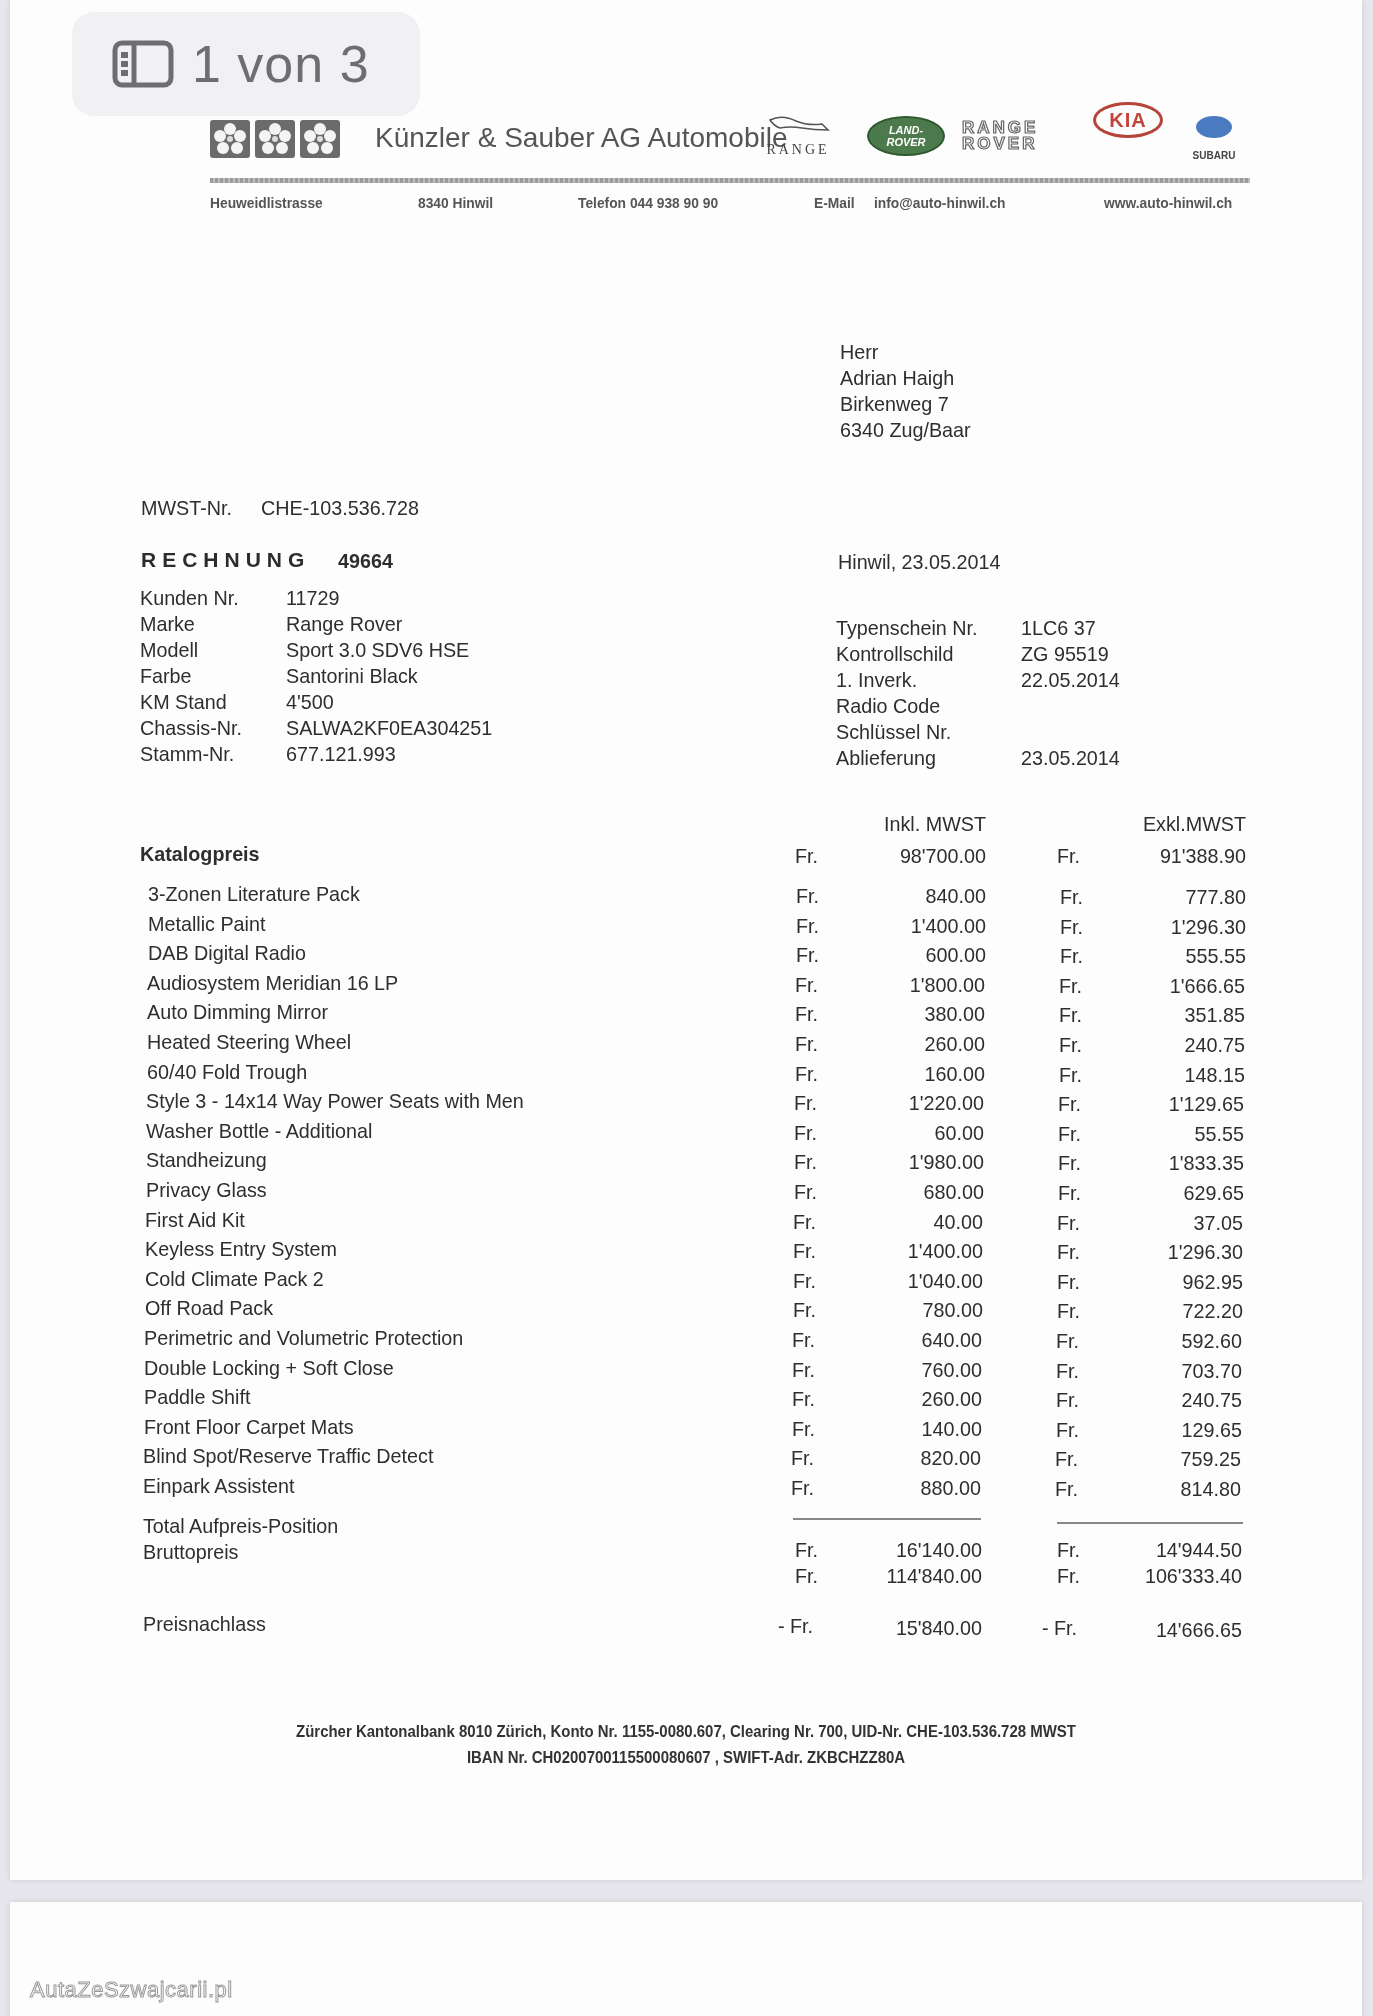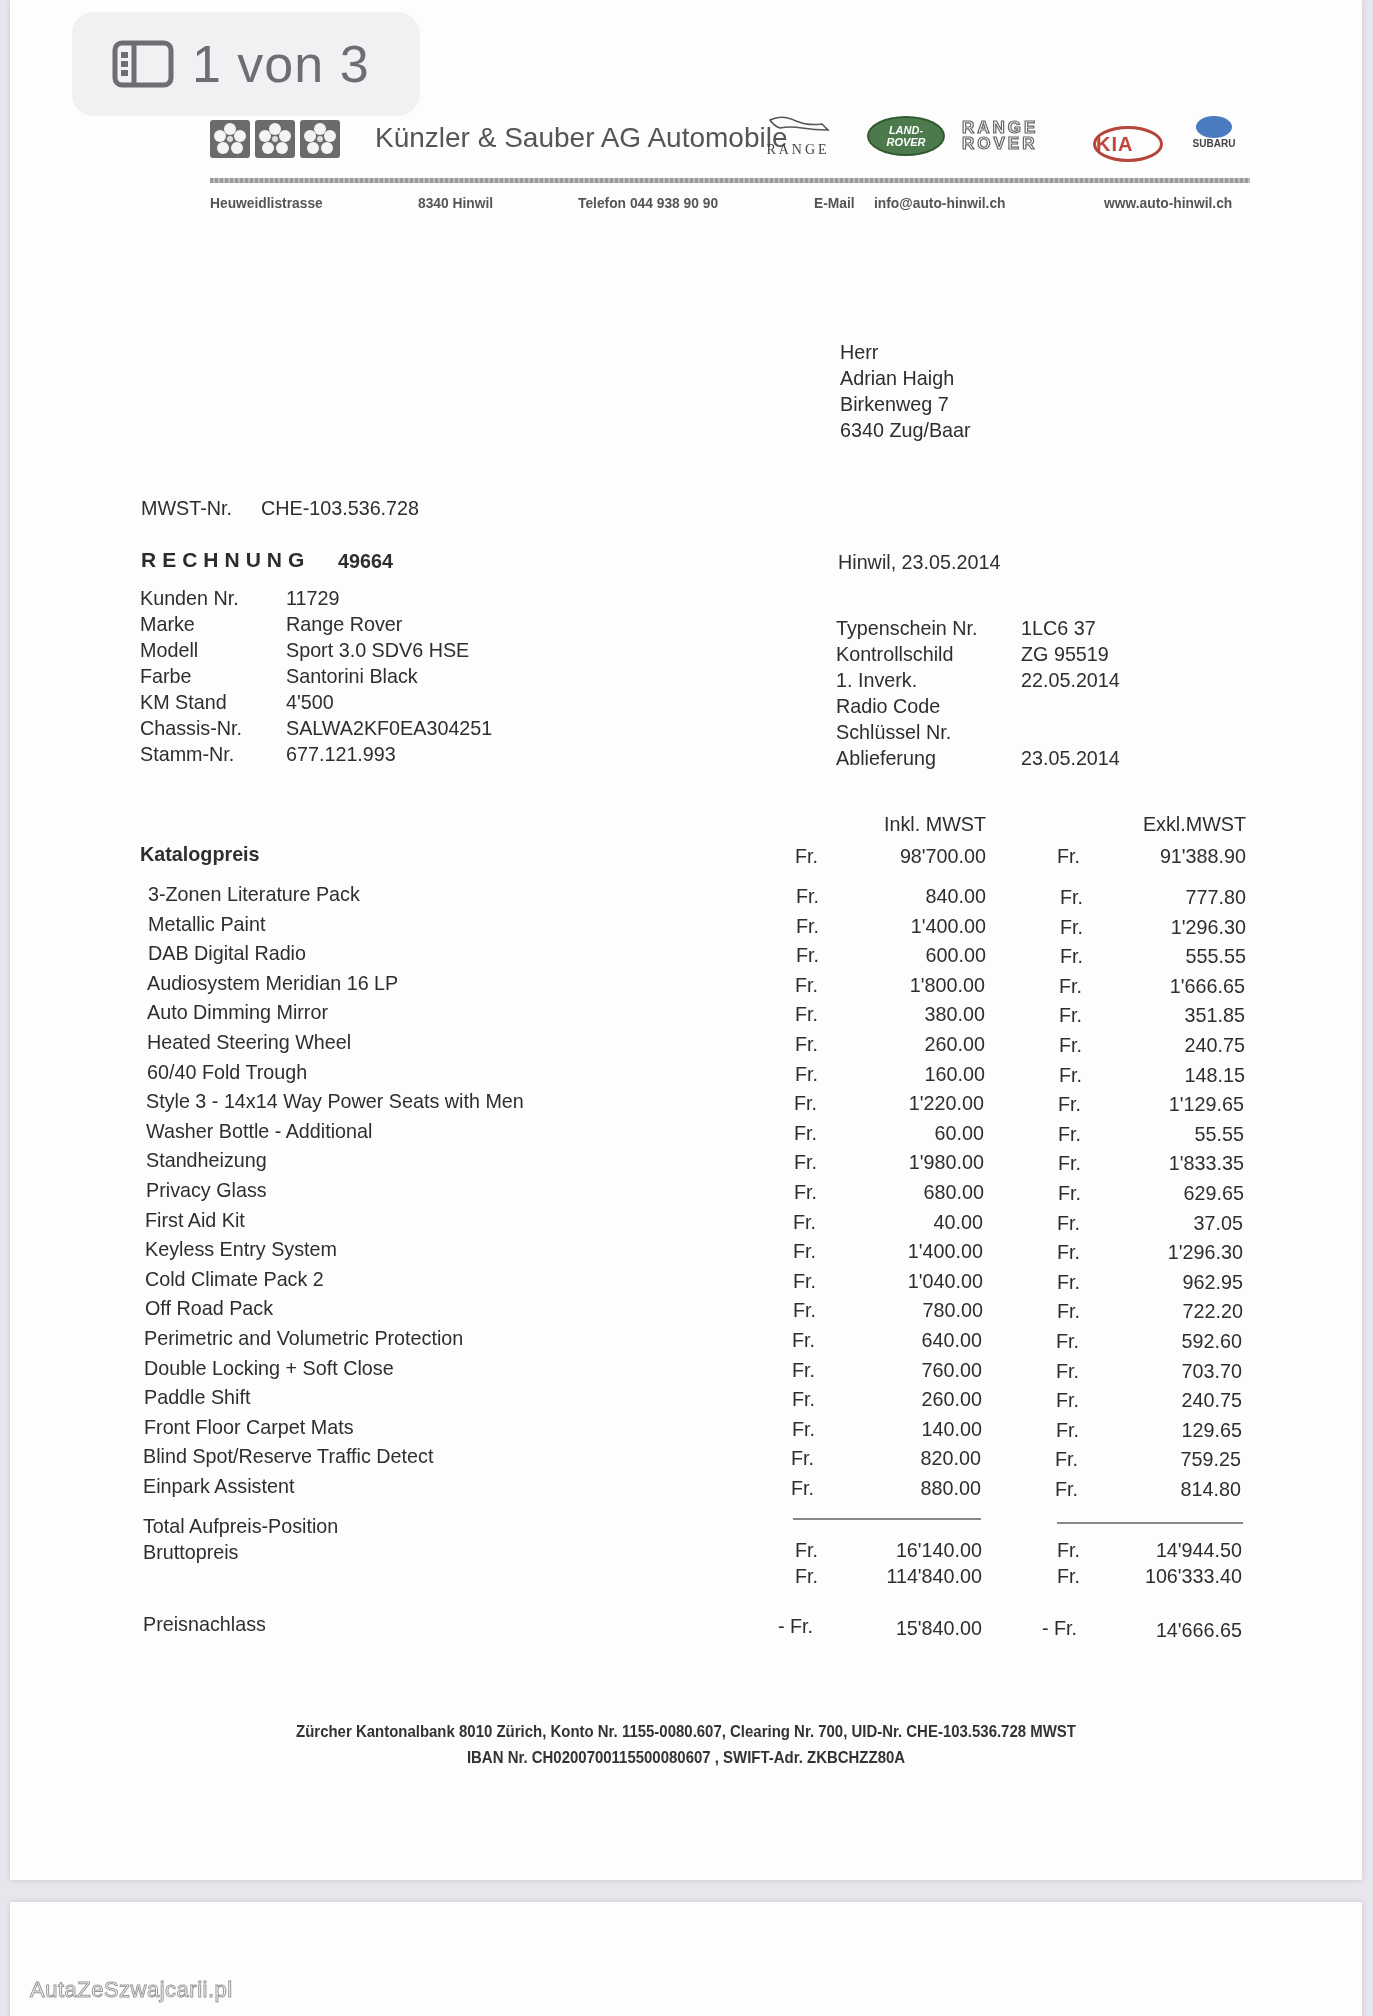--- a/index.html
+++ b/index.html
@@ -88,26 +88,26 @@
   <div class="abs brand" style="left:752px;top:112px;width:72px;height:48px;">
     <svg width="72" height="26" viewBox="0 0 72 26">
         <path d="M8 8 Q20 2 34 9 Q46 14 60 12 L66 18 Q52 18 40 16 Q28 14 18 16 Q12 14 8 8 Z" fill="none" stroke="#555" stroke-width="1.6"></path>
       </svg>
     <div style="font-size:14px;letter-spacing:3px;color:#444;text-align:center;font-family:'Liberation Serif',serif;">RANGE</div>
   </div>
   <div class="abs brand" style="left:857px;top:116px;width:74px;height:36px;border-radius:50%;background:#4d7a4d;border:2px solid #2f5a2f;display:flex;align-items:center;justify-content:center;">
     <span style="font-size:11px;color:#fff;font-style:italic;font-weight:bold;text-align:center;line-height:12px;white-space:normal;width:60px;">LAND-ROVER</span>
   </div>
   <div class="abs brand" style="left:952px;top:120px;width:106px;font-size:17px;font-weight:bold;color:#fff;-webkit-text-stroke:1.2px #666;letter-spacing:3px;line-height:16px;white-space:normal;">RANGE ROVER</div>
-  <div class="abs brand" style="left:1083px;top:126px;width:70px;height:36px;border-radius:50%;border:3px solid #b5443b;box-sizing:border-box;display:flex;align-items:center;">
+  <div class="abs brand" style="left:1083px;top:102px;width:70px;height:36px;border-radius:50%;border:3px solid #b5443b;box-sizing:border-box;display:flex;align-items:center;justify-content:center;">
     <span style="font-size:20px;font-weight:bold;color:#c0463c;letter-spacing:1px;">KIA</span>
   </div>
   <div class="abs brand" style="left:1170px;top:116px;width:68px;text-align:center;">
     <div style="width:36px;height:22px;margin:0 auto;border-radius:50%;background:#4a7bc0;"></div>
-    <div style="font-size:10px;font-weight:bold;color:#444;">SUBARU</div>
+    <div style="font-size:10px;font-weight:bold;color:#444;margin-top:12px;">SUBARU</div>
   </div>
 
   <div class="rule"></div>
 
   <div class="abs contact" style="left:200px;">Heuweidlistrasse</div>
   <div class="abs contact" style="left:408px;">8340 Hinwil</div>
   <div class="abs contact" style="left:568px;">Telefon 044 938 90 90</div>
   <div class="abs contact" style="left:804px;">E-Mail</div>
   <div class="abs contact" style="left:864px;">info@auto-hinwil.ch</div>
   <div class="abs contact" style="left:1094px;">www.auto-hinwil.ch</div>

